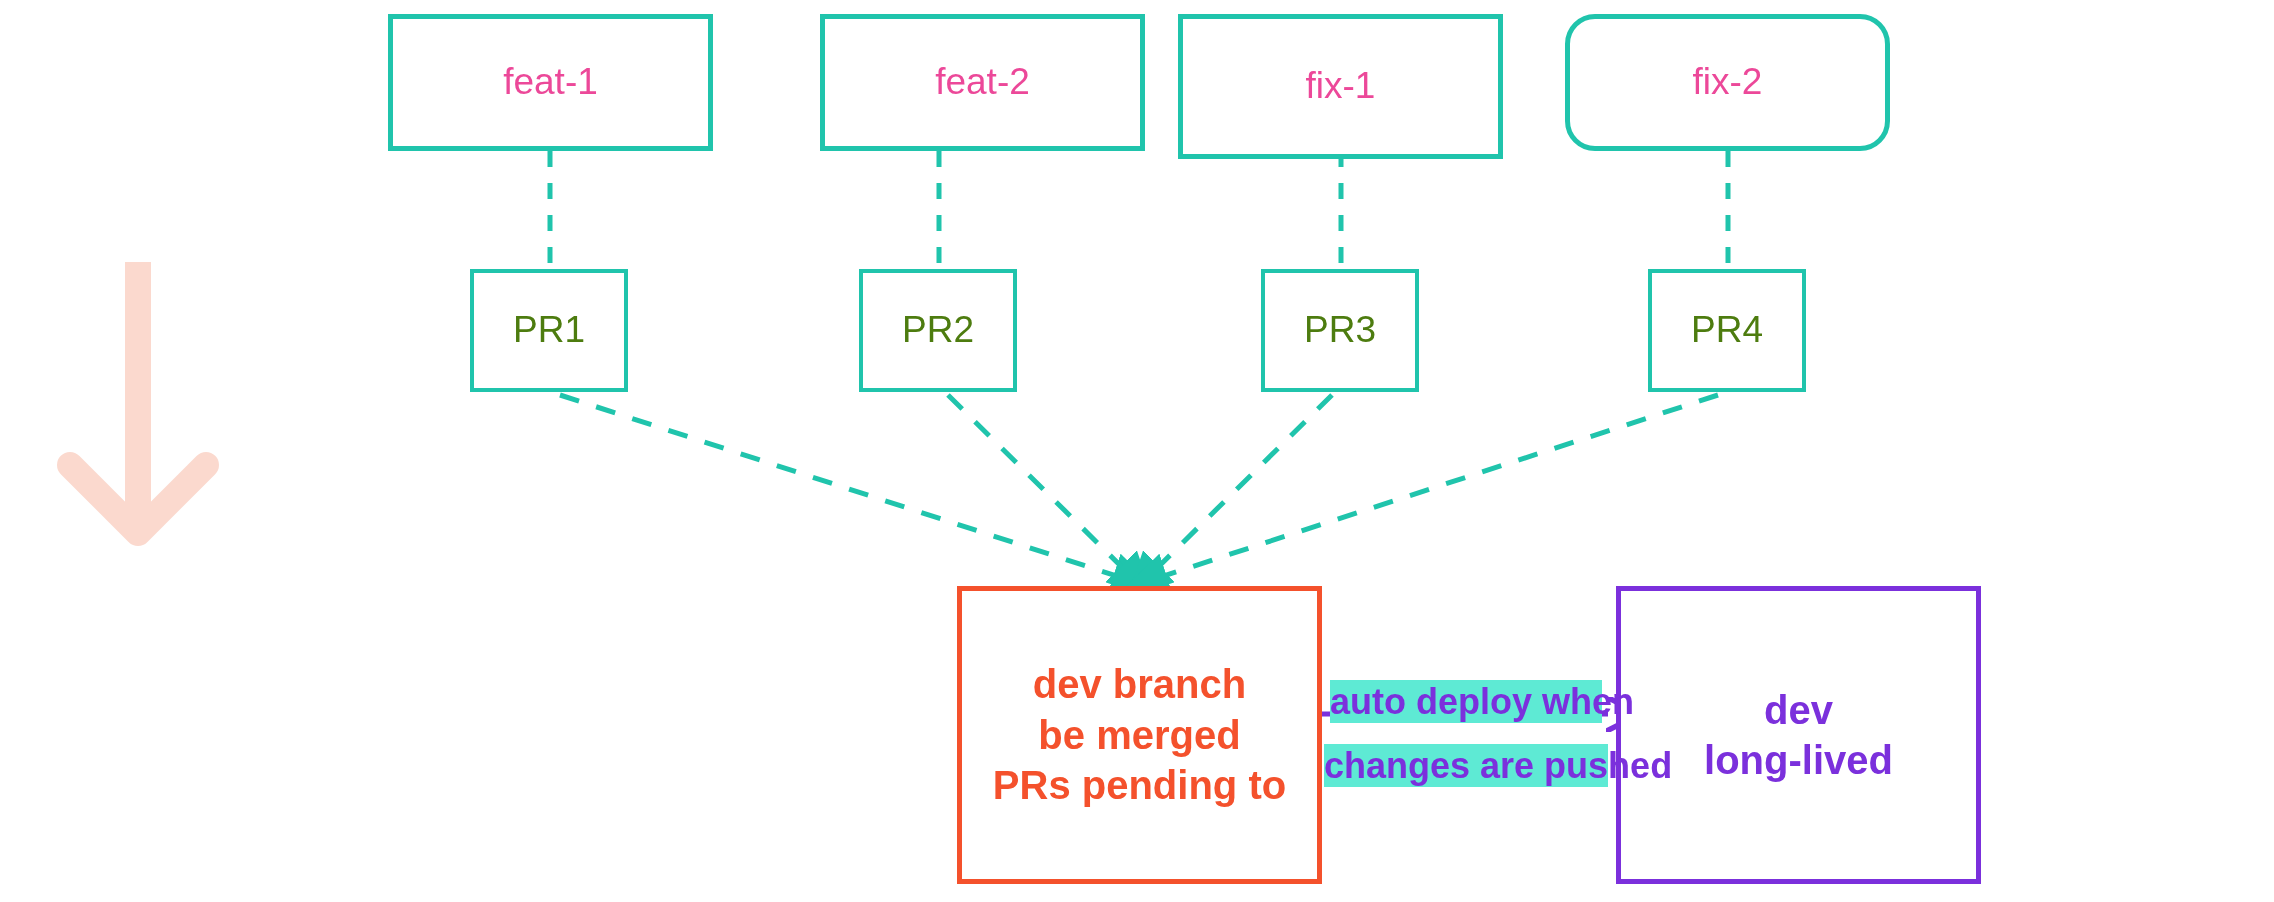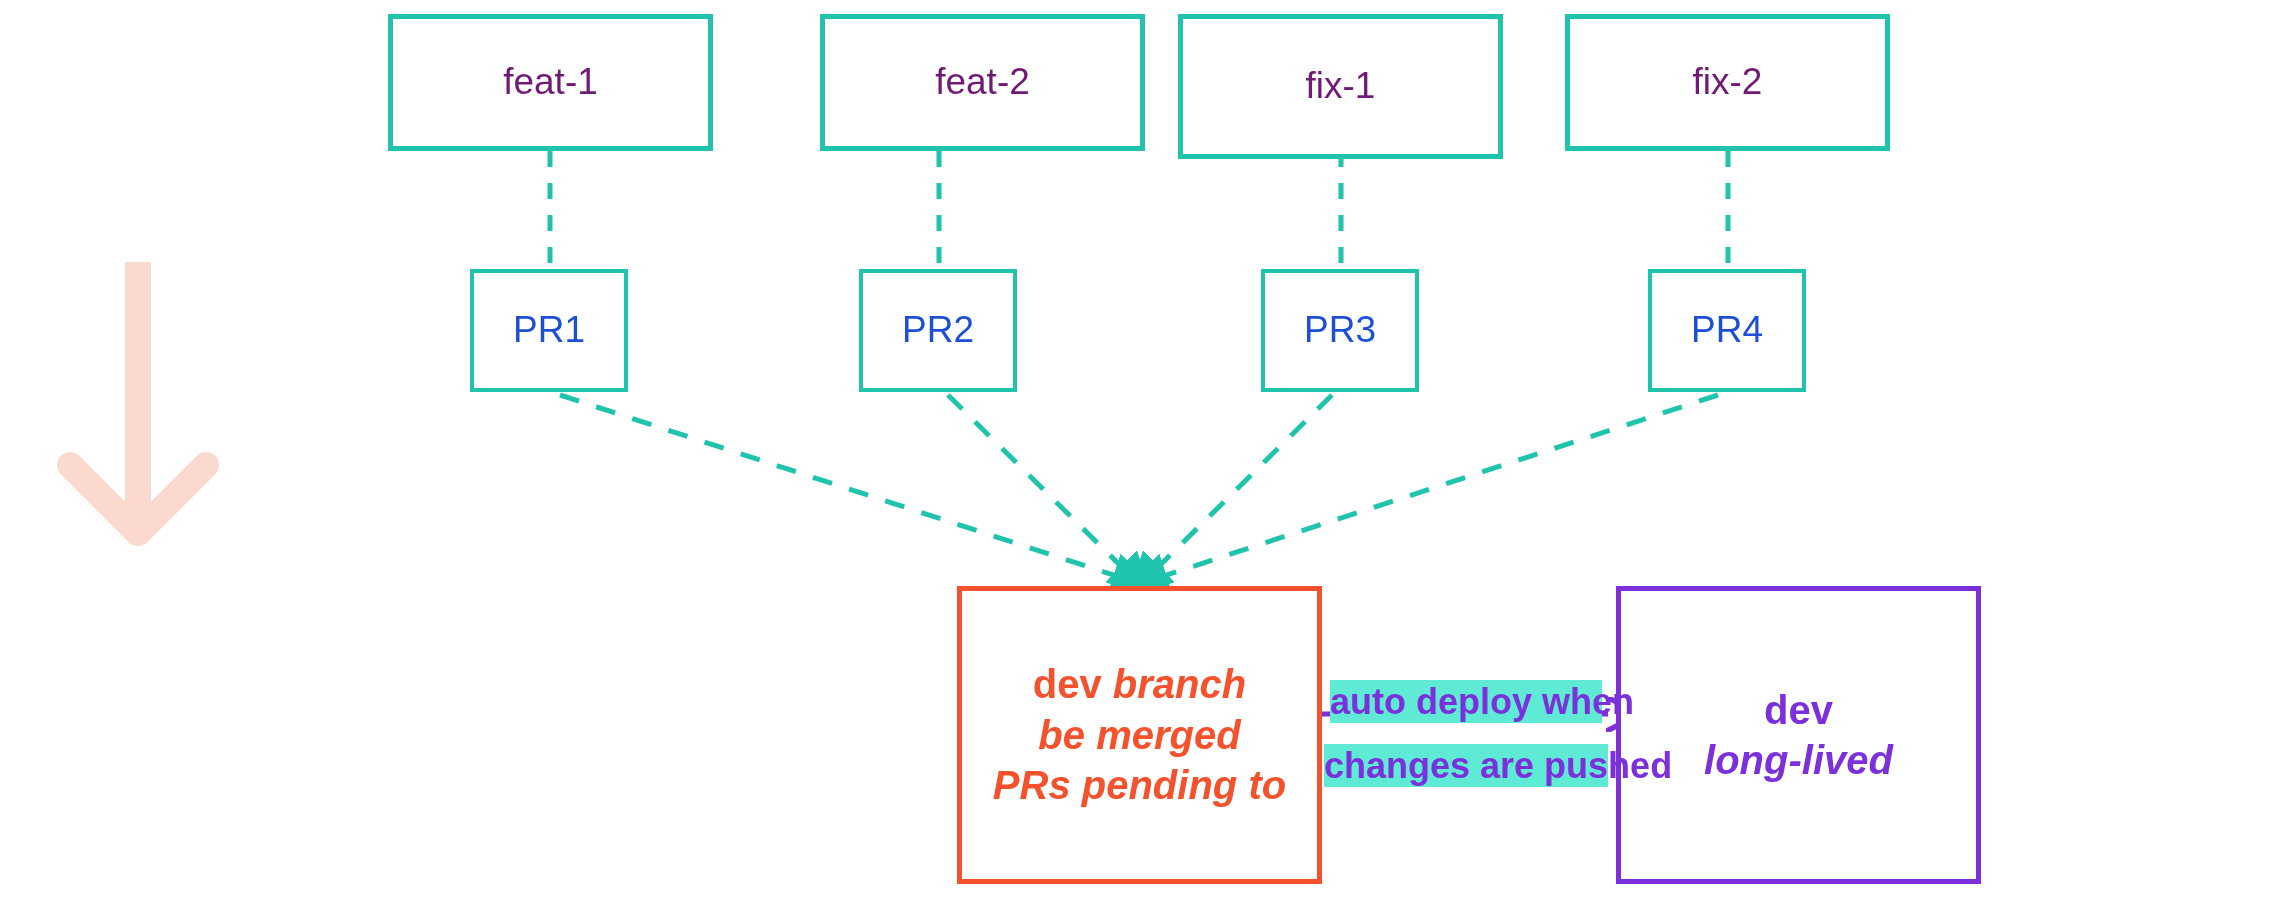--- a/index.html
+++ b/index.html
@@ -27,48 +27,47 @@
     display: flex;
     flex-direction: column;
     align-items: center;
     justify-content: center;
     background: #ffffff;
     text-align: center;
     line-height: 1.26;
   }
   .branch-node {
     border: 5px solid #20C4AC;
-    color: #701a75;
+    color: #ec4899;
     font-size: 37px;
     font-weight: 400;
   }
   .pr-node {
     border: 4px solid #20C4AC;
-    color: #1d4ed8;
+    color: #4d7c0f;
     font-size: 37px;
     font-weight: 400;
   }
   .dev-branch-node {
     border: 5px solid #F4512C;
     color: #F4512C;
     font-size: 40px;
     font-weight: 600;
   }
   .dev-env-node {
     border: 5px solid #7B30DC;
     color: #7B30DC;
     font-size: 40px;
     font-weight: 600;
   }
   .line-strong {
     font-weight: 700;
   }
   .line-reg {
     font-weight: 600;
-    font-style: italic;
   }
   .edge-label {
     position: absolute;
     color: #7B30DC;
     font-size: 36px;
     font-weight: 700;
     white-space: nowrap;
     text-align: center;
     background: #5eead4;
     line-height: 1.2;
@@ -117,21 +116,21 @@
 </div>
 
 <div class="node branch-node" style="left:776px; top:14px; width:325px; height:137px;margin-left:44px;">
   <span class="node-text">feat-2</span>
 </div>
 
 <div class="node branch-node" style="left:1178px; top:14px; width:325px; height:145px;">
   <span class="node-text">fix-1</span>
 </div>
 
-<div class="node branch-node" style="left:1565px; top:14px; width:325px; height:137px;">
+<div class="node branch-node" style="left:1565px; top:14px; width:325px; height:137px;border-radius:30px;">
   <span class="node-text">fix-2</span>
 </div>
 
 <div class="node pr-node" style="left:470px; top:269px; width:158px; height:123px;">
   <span class="node-text">PR1</span>
 </div>
 
 <div class="node pr-node" style="left:859px; top:269px; width:158px; height:123px;">
   <span class="node-text">PR2</span>
 </div>

